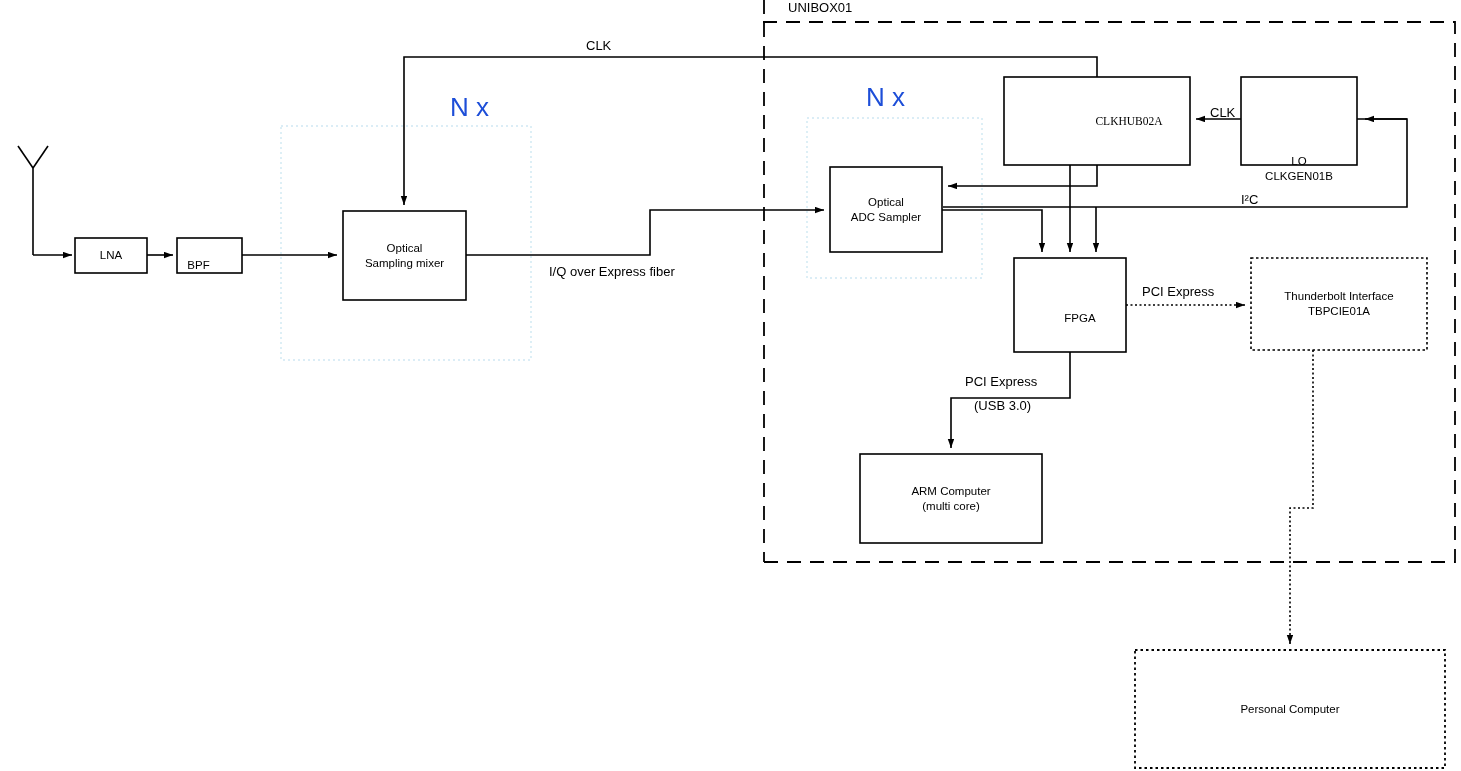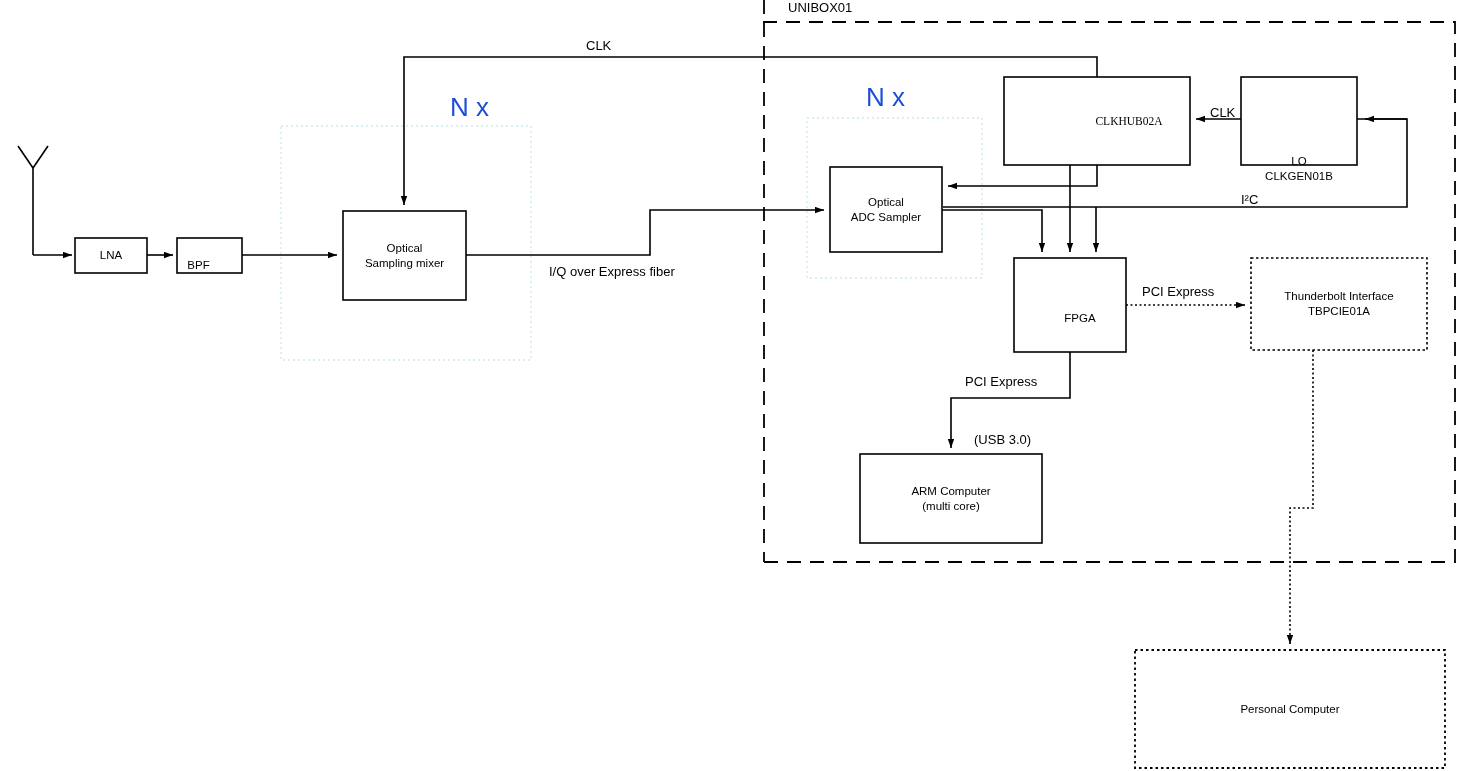--- a/index.html
+++ b/index.html
@@ -146,15 +146,15 @@
   <div class="boxlabel" style="left:860px; top:454px; width:182px; height:89px;">ARM Computer
 (multi core)</div>
   <div class="boxlabel" style="left:1135px; top:650px; width:310px; height:118px;">Personal Computer</div>
 
   <div class="lbl" style="left:586px; top:38px;">CLK</div>
   <div class="lbl" style="left:1210px; top:105px;">CLK</div>
   <div class="lbl" style="left:1241px; top:192px;">I²C</div>
   <div class="lbl" style="left:549px; top:264px;">I/Q over Express fiber</div>
   <div class="lbl" style="left:1142px; top:284px;">PCI Express</div>
   <div class="lbl" style="left:965px; top:374px;">PCI Express</div>
-  <div class="lbl" style="left:974px; top:432px;">(USB 3.0)</div>
+  <div class="lbl" style="left:974px; top:398px;">(USB 3.0)</div>
 
 </div>
 
 </body></html>

